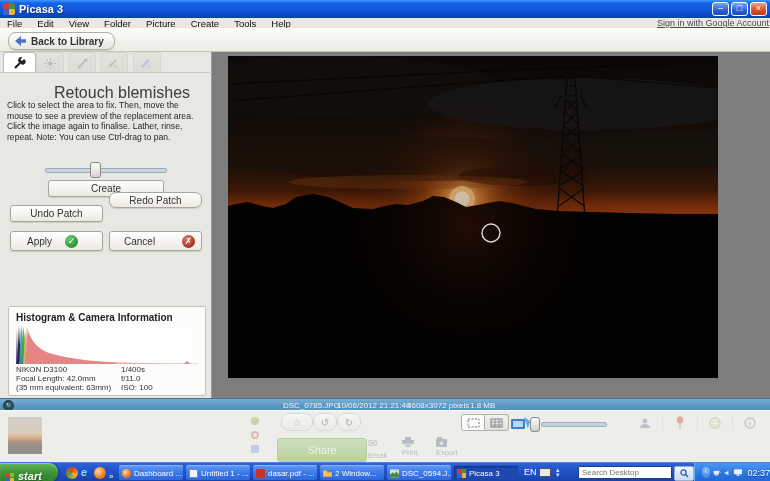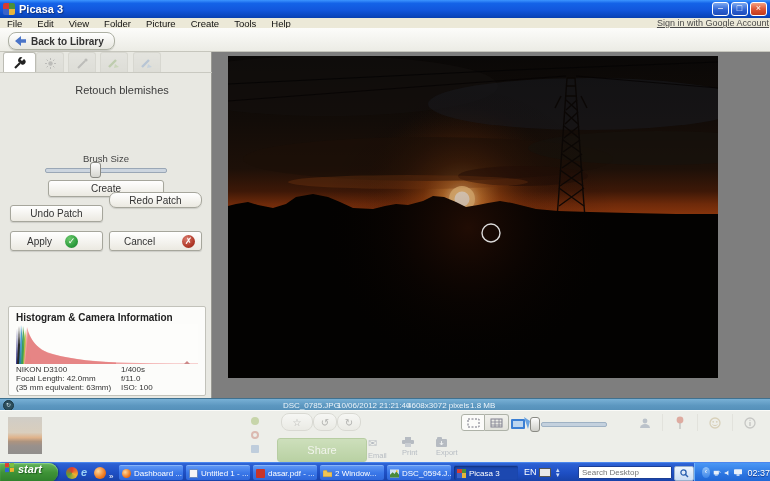--- a/index.html
+++ b/index.html
@@ -41,21 +41,21 @@
   .thumb.sel{outline:2px solid #6f9fd8;}
   .thumb.bright{background:linear-gradient(180deg,#e8e9ea 0%,#eee3d2 48%,#f0c896 66%,#d9c2a8 100%);}
   .cmpbtn{height:13px;border:1px solid #b8b8b0;border-radius:2px;background:linear-gradient(#fff,#e6e6df);
     font-size:6.5px;color:#555;display:flex;align-items:center;justify-content:center;padding:0 3px;}
   
   .panel{left:0;top:52px;width:212px;height:346px;background:#e8e8e2;border-right:1px solid #9a9a94;box-sizing:border-box;}
   .tab{top:0;height:20px;border:1px solid #bcbcb4;border-bottom:none;border-radius:3px 3px 0 0;
     background:linear-gradient(#dededa,#ccccc5);display:flex;align-items:center;justify-content:center;}
   .tab.active{background:#fff;}
   .tabstrip-base{top:20px;left:0;width:212px;height:1px;background:#c9c9c1;}
-  .panel-title{top:32px;left:0;width:244px;text-align:center;font-size:11px;color:#3c3c3c;}
+  .panel-title{top:32px;left:0;width:244px;text-align:center;font-size:16px;color:#3c3c3c;}
   .panel-desc{top:48px;left:7px;width:198px;font-size:8.6px;line-height:10.5px;color:#1f1f1f;}
   .brush-label{top:101px;left:0;width:212px;text-align:center;font-size:9.5px;color:#444;}
   .slider-track{top:116px;left:45px;width:120px;height:3px;background:#ccd5df;border:1px solid #9aa7b6;border-radius:2px;}
   .slider-handle{top:110px;left:90px;width:9px;height:14px;border:1px solid #8a8a84;border-radius:3px;
     background:linear-gradient(#fdfdfd,#d6d6d0);}
   .pbtn{border:1px solid #a6a69c;border-radius:3px;background:linear-gradient(#ffffff,#ebe9e1);
     font-size:10px;color:#333;display:flex;align-items:center;justify-content:center;
     box-shadow:0 1px 1px rgba(0,0,0,.12);box-sizing:border-box;}
   .badge{width:13px;height:13px;border-radius:50%;color:#fff;font-size:9px;line-height:13px;text-align:center;}
   .badge.ok{background:radial-gradient(circle at 35% 30%,#6cc96c,#2f9e3f 60%,#1d7a2c);}
@@ -100,21 +100,21 @@
     background:linear-gradient(#fdfdfd,#cfcfc9);}
   .zoom-track{left:541px;top:11px;width:64px;height:3px;background:#c4d1de;border:1px solid #9fb2c4;border-radius:2px;}
   .rightgrp{left:628px;top:3px;height:17px;display:flex;opacity:.5;}
   .rgcell{width:34px;display:flex;align-items:center;justify-content:center;border-left:1px solid #d8d8d0;}
   
   .taskbar{left:0;top:462px;width:770px;height:19px;
     background:linear-gradient(#3168d6 0%,#2a5ed2 10%,#1e4fc4 55%,#1843a9 100%);border-top:1px solid #4a86ee;box-sizing:border-box;}
   .startbtn{left:0;top:0;width:58px;height:19px;border-radius:0 9px 9px 0;
     background:linear-gradient(#65b65c 0%,#3f9337 50%,#2f802b 100%);
     box-shadow:inset 0 1px 1px #8fd287, 1px 0 2px rgba(0,0,0,.4);
-    display:flex;align-items:flex-start;gap:4px;padding-left:5px;box-sizing:border-box;}
+    display:flex;align-items:flex-end;gap:4px;padding-left:5px;box-sizing:border-box;}
   .flag{width:9px;height:9px;display:grid;grid-template-columns:4px 4px;grid-template-rows:4px 4px;gap:1px;transform:skewY(-4deg);}
   .start-text{color:#fff;font-weight:bold;font-style:italic;font-size:11px;text-shadow:1px 1px 1px #205c1e;}
   .ql-ic{width:12px;height:12px;border-radius:50%;}
   .g-chev::before{content:"\00BB";color:#fff;font-size:8px;}
   .taskbtn{top:2px;width:64px;height:15px;border-radius:2px;box-sizing:border-box;
     background:linear-gradient(#5d96f5,#3a77e8 50%,#2f68db);border-top:1px solid #86b4f8;
     display:flex;align-items:center;gap:3px;padding:0 3px;color:#fff;font-size:8px;overflow:hidden;white-space:nowrap;}
   .taskbtn.active{background:#1c48b0;box-shadow:inset 1px 1px 2px #10307e;border-top:1px solid #2a55b8;}
   .ticon{width:9px;height:9px;flex:0 0 auto;}
   .lang{left:524px;top:4px;color:#fff;font-size:9px;}
@@ -234,22 +234,22 @@
   </div>
   <div class="abs tab faded" style="left:133px;width:26px;">
     <svg width="12" height="11" viewBox="0 0 12 11">
       <path d="M1,9 L8,2" stroke="#6b8fc0" stroke-width="2.4"></path>
         <path d="M7,6 l4,3 -5,1z" fill="#8fb0d8"></path>
     </svg>
   </div>
   <div class="abs tabstrip-base"></div>
 
   <div class="abs panel-title">Retouch blemishes</div>
-
-  <div class="abs brush-label">Brush Size</div>
+  <div class="abs panel-desc">Click to select the area to fix. Then, move the mouse to see a preview of the replacement area. Click the image again to finalise. Lather, rinse, repeat. Note: You can use Ctrl-drag to pan.</div>
+
   <div class="abs slider-track"></div>
   <div class="abs slider-handle"></div>
 
   <div class="abs pbtn" style="left:48px;top:128px;width:116px;height:17px;">
     <span>Create</span>
   </div>
   <div class="abs pbtn" style="left:10px;top:153px;width:93px;height:17px;">
     <span>Undo Patch</span>
   </div>
   <div class="abs pbtn" style="left:109px;top:140px;width:93px;height:16px;border-radius:7px;">

